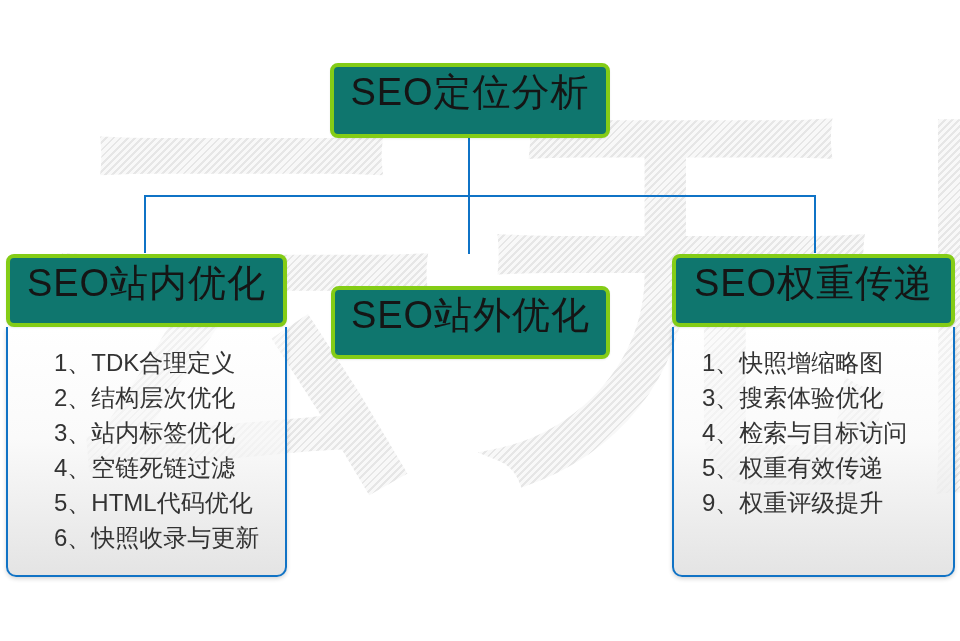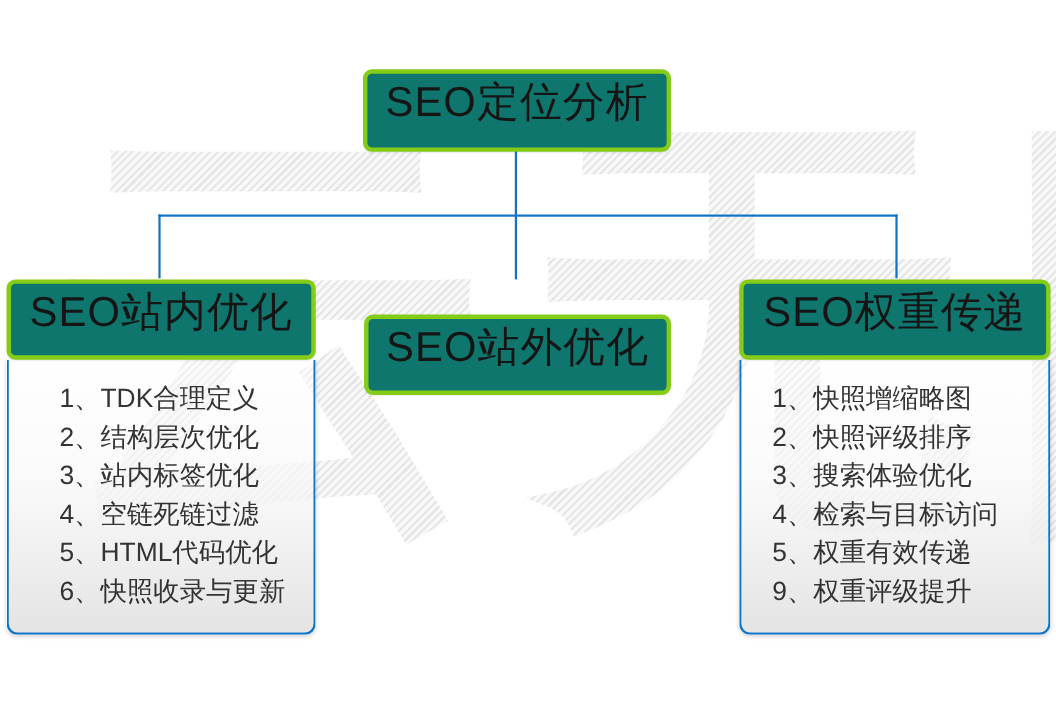--- a/index.html
+++ b/index.html
@@ -151,21 +151,20 @@
     </div>
   </div>
 
   <div class="column col-2" style="left:672px; width:283px;">
     <div class="node header">
       <span class="node-label">SEO权重传递</span>
     </div>
     <div class="panel">
       <ul>
         <li>1、快照增缩略图</li>
-        <li>2、快照评级排序</li>
         <li>3、搜索体验优化</li>
         <li>4、检索与目标访问</li>
         <li>5、权重有效传递</li>
         <li>9、权重评级提升</li>
       </ul>
     </div>
   </div>
 
 </div>
 

